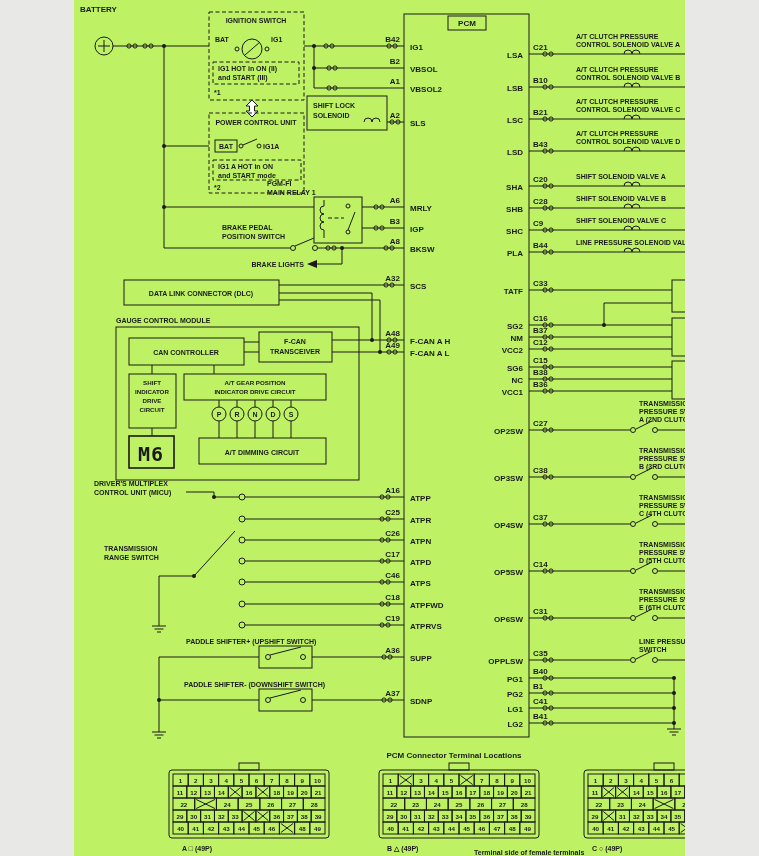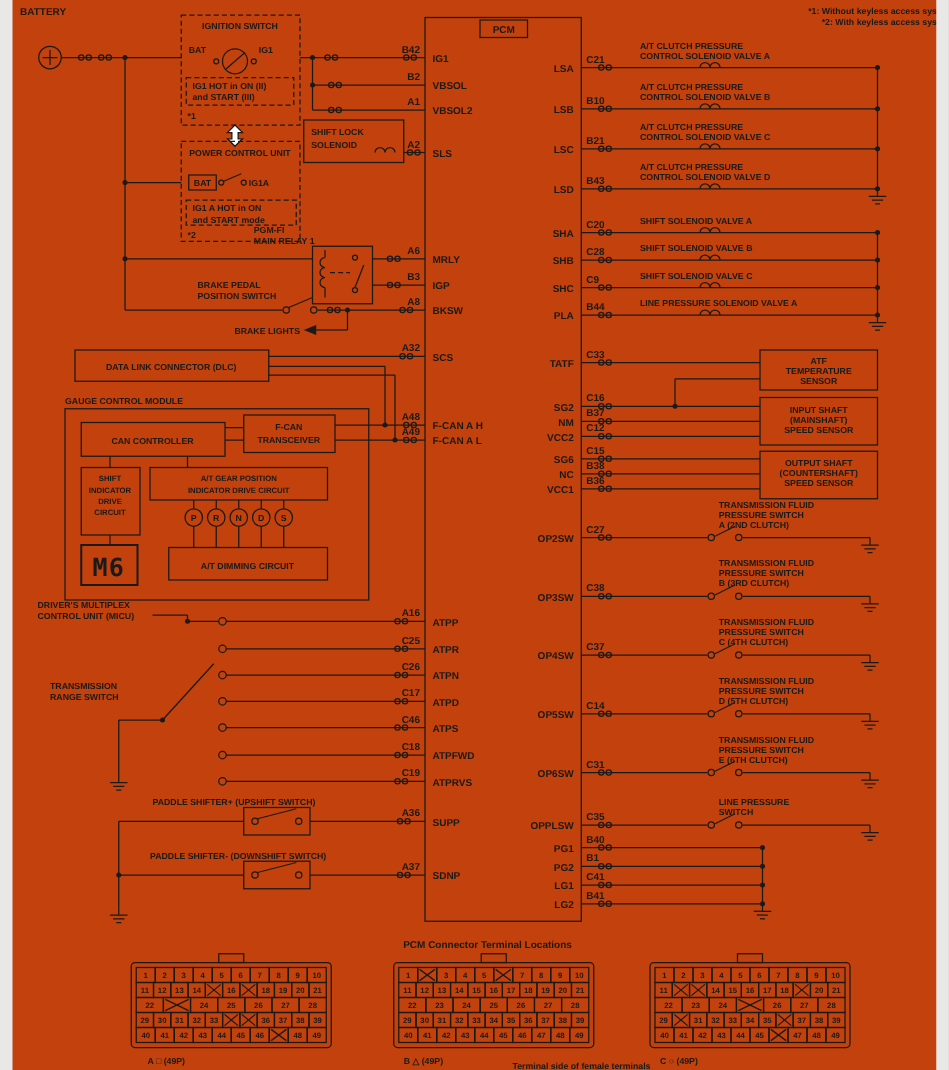--- a/index.html
+++ b/index.html
@@ -1,16 +1,16 @@
 <!DOCTYPE html>
 <html><head>
 <meta charset="utf-8">
 <style>
   html,body{margin:0;padding:0;background:#e8e8e6;}
-  .page{position:relative;width:739px;height:856px;background:#c2410c;margin:0 auto;overflow:hidden;}
+  .page{position:relative;width:611px;height:856px;background:#bef264;margin:0 auto;overflow:hidden;}
   svg{display:block;}
   svg .ln{stroke:#1a1a1a;fill:none;stroke-width:1;}
   svg .dash{stroke:#1a1a1a;fill:none;stroke-width:1;stroke-dasharray:4 2.5;}
   svg .dot{fill:#1a1a1a;stroke:none;}
   svg .wht{fill:#ffffff;stroke:#1a1a1a;stroke-width:1;}
   svg text{font-family:"Liberation Sans",sans-serif;font-size:8px;font-weight:bold;fill:#1a1a1a;stroke:none;}
   svg .t7{font-size:7px;}
   svg .t6{font-size:6.2px;}
   svg .seg{font-family:"DejaVu Sans Mono",monospace;font-size:20px;font-weight:bold;letter-spacing:1px;}
 </style>

